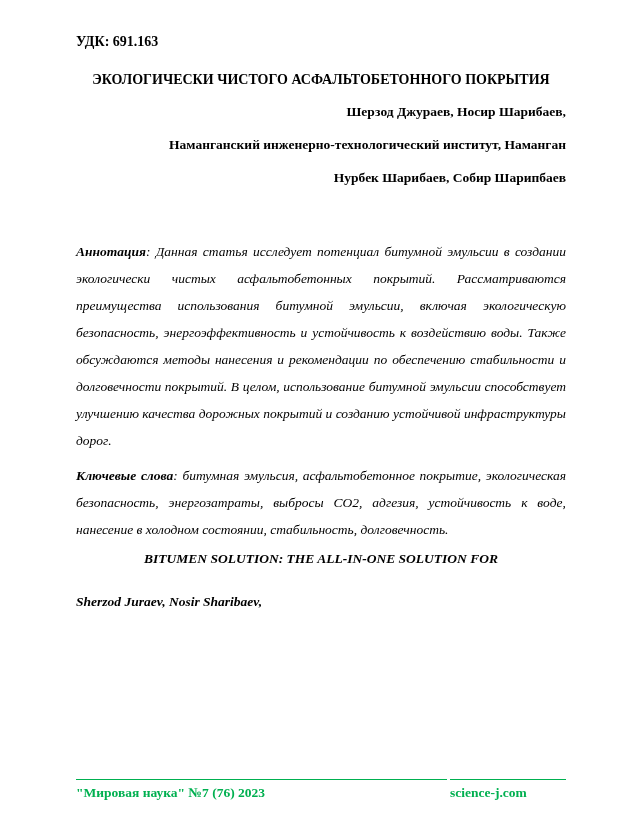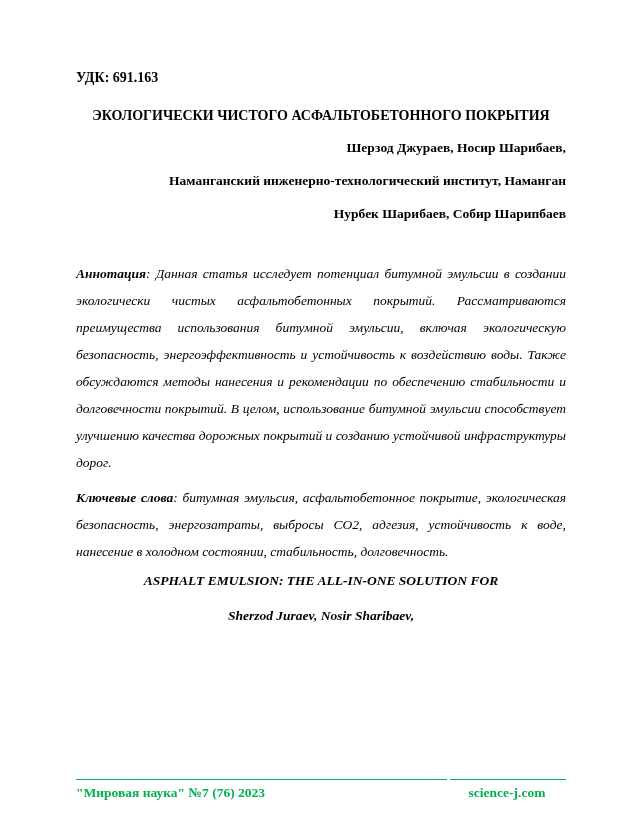--- a/index.html
+++ b/index.html
@@ -6,21 +6,21 @@
     margin: 0;
     padding: 0;
     background: #ffffff;
   }
   .page {
     position: relative;
     width: 634px;
     height: 820px;
     background: #ffffff;
     box-sizing: border-box;
-    padding: 64px 68px 0 76px;
+    padding: 28px 68px 0 76px;
     font-family: "Liberation Serif", "DejaVu Serif", serif;
     color: #000000;
     overflow: hidden;
     border-radius: 8px;
   }
   .udk {
     margin-top: 6px;
     font-size: 14px;
     font-weight: bold;
     line-height: 16px;
@@ -43,36 +43,36 @@
     font-weight: bold;
     line-height: 33px;
   }
   .para {
     margin: 0;
     font-size: 13.5px;
     font-style: italic;
     line-height: 27px;
     text-align: justify;
   }
-  .abstract { margin-top: 30px; }
+  .abstract { margin-top: 44px; }
   .keywords { margin-top: 8px; }
   .para .lead {
     font-weight: bold;
   }
   .title-en {
     margin: 2px 0 0 0;
     font-size: 13.5px;
     font-weight: bold;
     font-style: italic;
     text-align: center;
     line-height: 27px;
   }
   .authors-en {
-    margin-top: 12px;
-    text-align: center;
+    margin-top: 20px;
+    text-align: left;
     font-size: 13.5px;
     font-weight: bold;
     font-style: italic;
     line-height: 20px;
   }
   .footer {
     position: absolute;
     top: 779px;
     left: 76px;
     width: 490px;
@@ -86,21 +86,21 @@
     padding-top: 4px;
     line-height: 17px;
   }
   .footer-cell.left {
     flex: 0 0 371px;
     margin-right: 3px;
     text-align: left;
   }
   .footer-cell.right {
     flex: 1;
-    text-align: center;
+    text-align: left;
     padding-right: 2px;
   }
 </style>
 </head>
 <body>
 
 <div class="page">
 
   <div class="udk">УДК: 691.163</div>
 
@@ -116,21 +116,21 @@
 
   <p class="para abstract">
     <span class="lead">Аннотация</span><span>: Данная статья исследует потенциал битумной эмульсии в создании экологически чистых асфальтобетонных покрытий. Рассматриваются преимущества использования битумной эмульсии, включая экологическую безопасность, энергоэффективность и устойчивость к воздействию воды. Также обсуждаются методы нанесения и рекомендации по обеспечению стабильности и долговечности покрытий. В целом, использование битумной эмульсии способствует улучшению качества дорожных покрытий и созданию устойчивой инфраструктуры дорог.</span>
   </p>
 
   <p class="para keywords">
     <span class="lead">Ключевые слова</span><span>: битумная эмульсия, асфальтобетонное покрытие, экологическая безопасность, энергозатраты, выбросы CO2, адгезия, устойчивость к воде, нанесение в холодном состоянии, стабильность, долговечность.</span>
   </p>
 
   <h2 class="title-en">
-    <span class="line">ASPHALT EMULSION: THE ALL-IN-ONE SOLUTION FOR</span>
+    <span class="line">BITUMEN SOLUTION: THE ALL-IN-ONE SOLUTION FOR</span>
   </h2>
 
   <div class="authors-en">Sherzod Juraev, Nosir Sharibaev,</div>
 
   <div class="footer">
     <div class="footer-cell left">"Мировая наука" №7 (76) 2023</div>
     <div class="footer-cell right">science-j.com</div>
   </div>
 
 </div>

